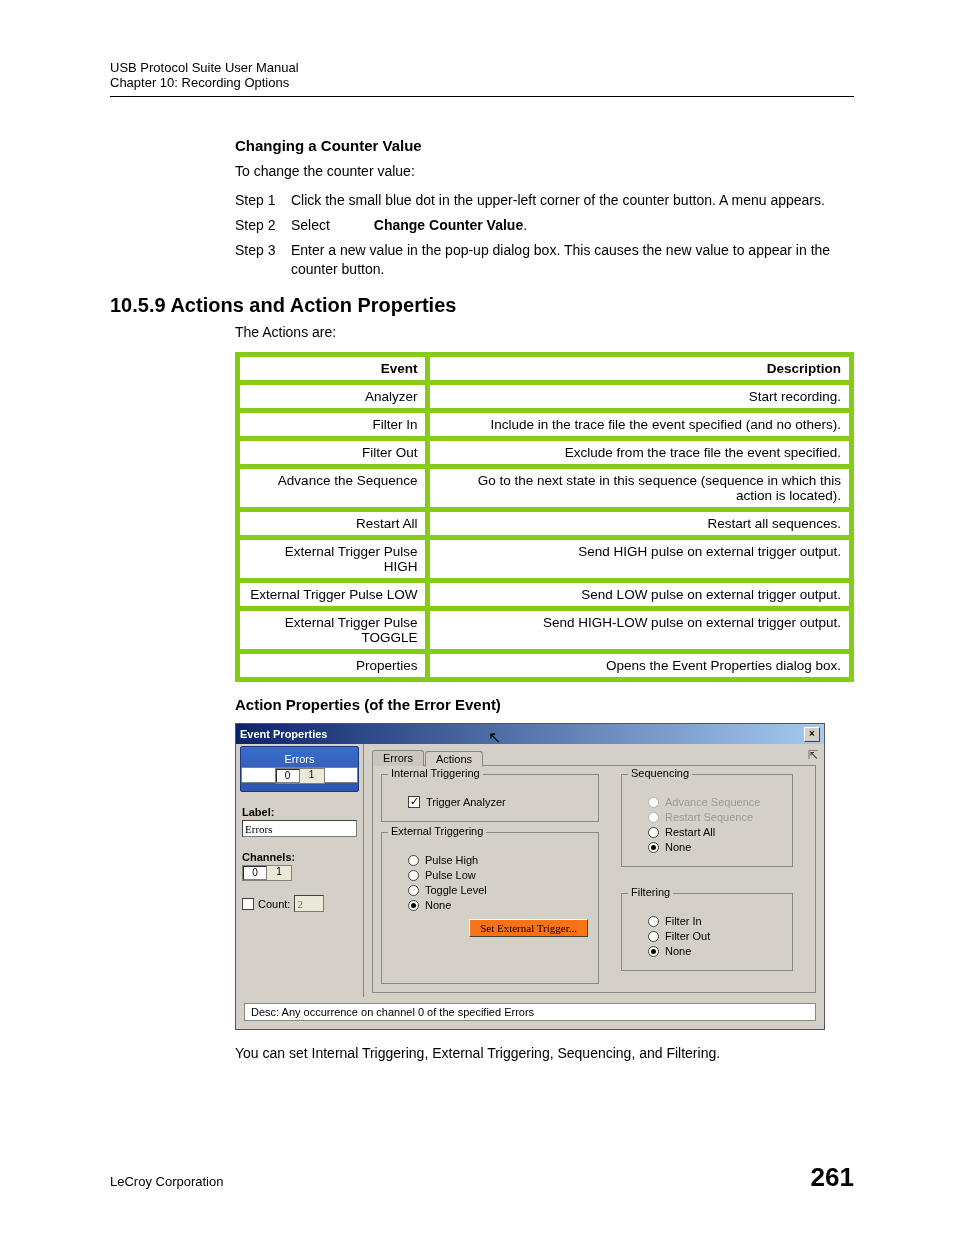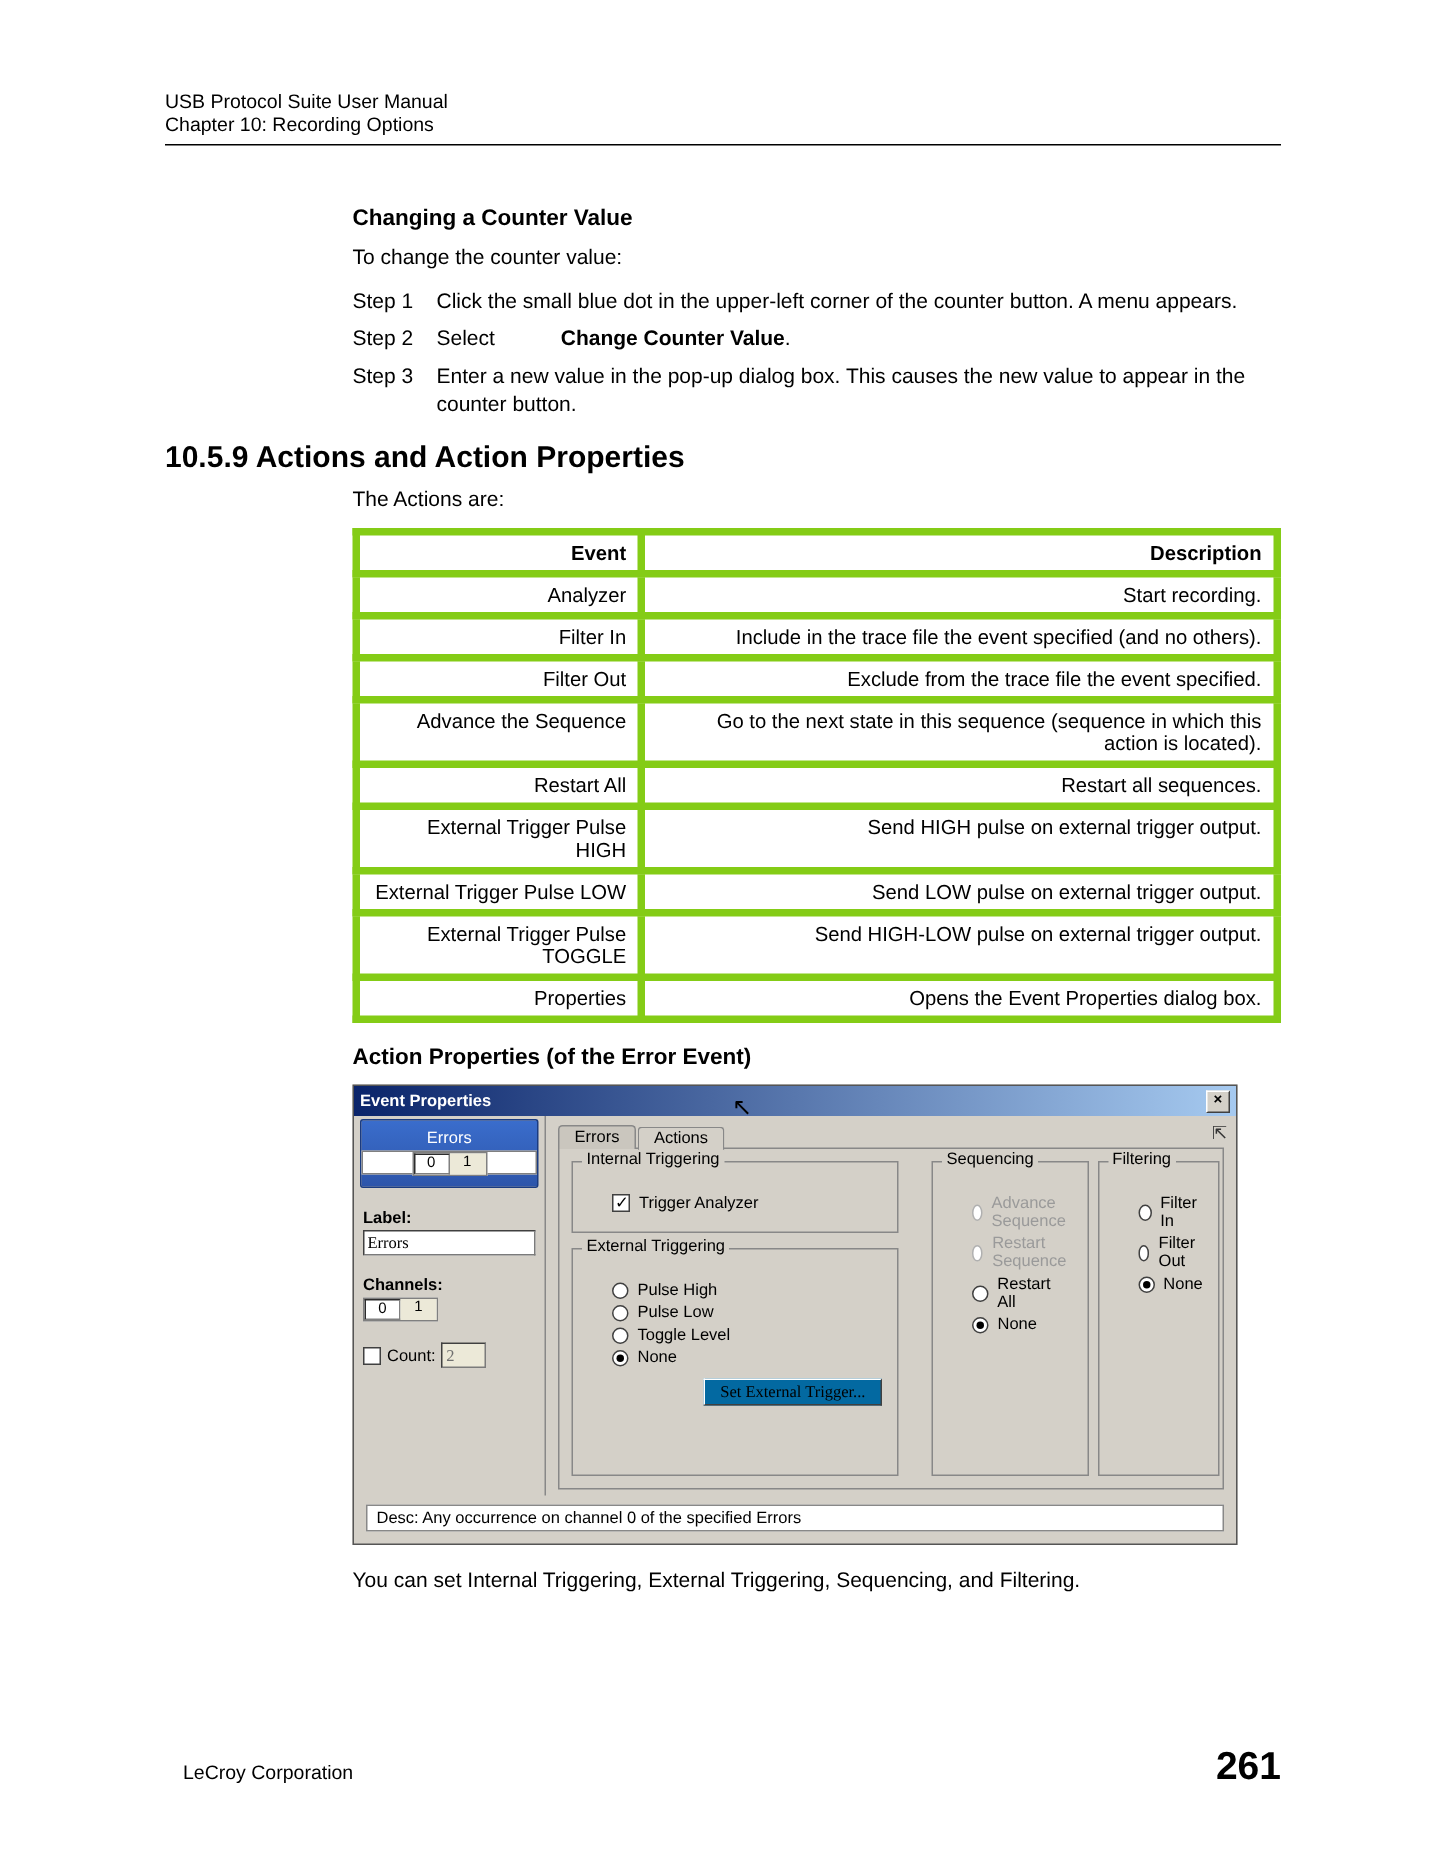--- a/index.html
+++ b/index.html
@@ -151,40 +151,40 @@
     border: 1px solid #888;
     position: relative;
     padding: 18px 10px 10px 26px;
     box-sizing: border-box;
   }
   .groupbox .glabel {
     position: absolute; top: -8px; left: 6px;
     background: #d4d0c8; padding: 0 3px; font-size: 11px;
   }
   .leftcol { width: 218px; display:flex; flex-direction:column; gap:10px; }
-  .rightcol { width: 172px; display:flex; flex-direction:row; gap:6px; }
+  .rightcol { width: 172px; display:flex; flex-direction:column; gap:26px; }
   .row { display:flex; align-items:center; gap:6px; margin: 3px 0; font-size:11px; }
   .row.dis { color:#9a9a9a; }
   .winbtn {
     border: 1px solid; border-color: #fff #404040 #404040 #fff;
-    background:#0369a1; padding: 2px 10px; font-size:11px;
+    background:#f97316; padding: 2px 10px; font-size:11px;
     font-family: Tahoma;
   }
   .descbar {
     border: 1px solid #888; background:#fff;
     padding: 2px 6px; font-size:11px;
     margin: 6px 8px 8px 8px;
   }
   .cursor-icon {
     position: absolute; left: 252px; top: 4px;
     font-size: 16px; color:#000;
   }
   .footer {
     position: absolute;
-    bottom: 42px; left: 122px; right: 100px;
+    bottom: 42px; left: 110px; right: 100px;
     display:flex; justify-content:space-between; align-items:baseline;
     font-size: 13px;
   }
   .pagenum { font-size: 26px; font-weight: bold; font-family: Arial; }
   .errors-header { background: linear-gradient(#3a6dcc,#2d55aa); border:1px solid #1a3b80; border-radius:2px; padding:2px 0; margin: 0 -2px; }
 </style>
 </head>
 <body>
 
 <div class="page">

